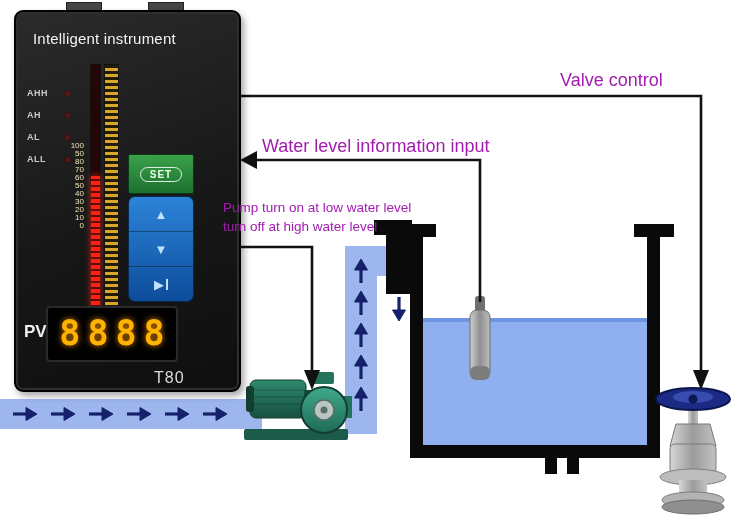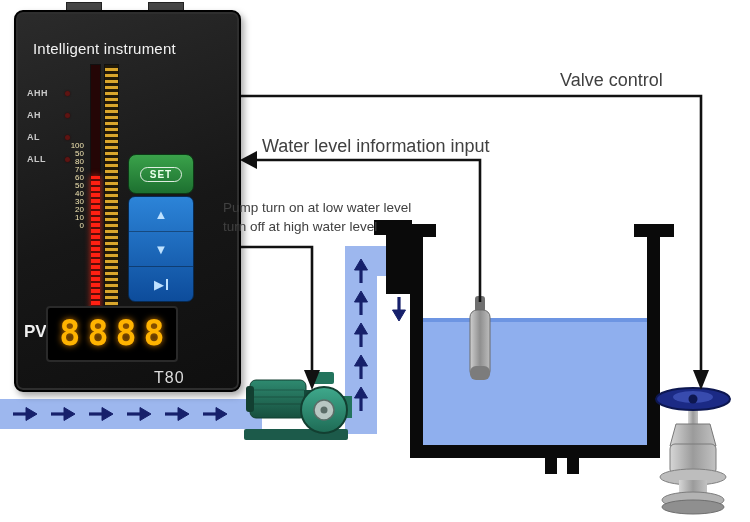--- a/index.html
+++ b/index.html
@@ -11,38 +11,38 @@
 
   
   .mount-tab{position:absolute;top:2px;width:34px;height:10px;background:#454545;border:1px solid #222;z-index:2;}
   .mount-tab.t1{left:66px;} .mount-tab.t2{left:148px;}
   .instrument{
     position:absolute;left:14px;top:10px;width:223px;height:378px;z-index:3;
     background:linear-gradient(160deg,#2b2b2b,#171717 55%,#0f0f0f);
     border:2px solid #000;border-radius:9px;
     box-shadow:inset 0 0 0 2px #2e2e2e, 3px 4px 7px rgba(0,0,0,.35);
   }
-  .inst-title{position:absolute;left:17px;top:28px;color:#f2f2f2;font-size:15px;letter-spacing:.2px;}
+  .inst-title{position:absolute;left:17px;top:18px;color:#f2f2f2;font-size:15px;letter-spacing:.2px;}
   .alarms{position:absolute;left:11px;top:70px;}
   .alarm-row{display:flex;align-items:center;gap:16px;height:22px;}
   .alarm-label{color:#c9c9c9;font-size:9px;font-weight:bold;letter-spacing:.5px;width:22px;}
   .led{width:5px;height:5px;border-radius:50%;background:#5e1412;box-shadow:0 0 2px #300;}
   .scale-numbers{
     position:absolute;left:40px;top:50px;width:28px;height:248px;
     display:flex;flex-direction:column;justify-content:center;align-items:flex-end;
     color:#efe3b0;font-size:8px;line-height:8px;
   }
   .bar-red{position:absolute;left:74px;top:52px;width:9px;height:246px;background:#240606;display:flex;align-items:flex-end;border:1px solid #111;}
   .bar-red-fill{width:100%;height:55%;background:repeating-linear-gradient(to top,#ff2012 0 4px,#5a0d08 4px 6px);box-shadow:0 0 6px rgba(255,40,20,.8);}
   .bar-amber{
     position:absolute;left:88px;top:52px;width:13px;height:246px;border:1px solid #111;
     background:repeating-linear-gradient(to top,#d9a62c 0 3px,#241b07 3px 6px);
   }
   .set-key{
-    position:absolute;left:112px;top:142px;width:64px;height:38px;border-radius:8px;
+    position:absolute;left:112px;top:142px;width:64px;height:38px;border-radius:2px;
     background:linear-gradient(180deg,#3aa24a,#1d7030);border:1px solid #0c3a16;
     display:flex;align-items:center;justify-content:center;
   }
   .set-pill{color:#eaffea;font-size:10px;font-weight:bold;border:1px solid rgba(255,255,255,.85);border-radius:10px;padding:1px 9px;letter-spacing:1px;}
   .keypad{
     position:absolute;left:112px;top:184px;width:64px;height:104px;border-radius:7px;
     background:linear-gradient(180deg,#2c84d8,#0d4c9b);border:1px solid #072a52;
     display:flex;flex-direction:column;overflow:hidden;
   }
   .key{flex:1;display:flex;align-items:center;justify-content:center;gap:2px;color:#bfe2ff;font-size:13px;border-bottom:1px solid rgba(0,0,0,.35);}
@@ -52,21 +52,21 @@
   .display{
     position:absolute;left:30px;top:294px;width:128px;height:52px;background:#000;
     border:2px solid #2a2a2a;border-radius:4px;color:#ffb300;
     font-family:"DejaVu Sans Mono",monospace;font-size:35px;font-weight:bold;
     text-align:center;line-height:50px;letter-spacing:7px;text-indent:7px;
     text-shadow:0 0 6px rgba(255,150,0,.85);
   }
   .model{position:absolute;left:138px;top:357px;color:#dcdcdc;font-size:16px;letter-spacing:1px;}
 
   
-  .lbl{position:absolute;color:#404040;z-index:4;}
+  .lbl{position:absolute;color:#a21caf;z-index:4;}
   .valve-lbl{left:560px;top:70px;font-size:18px;}
   .water-lbl{left:262px;top:136px;font-size:18px;}
   .pump-lbl{left:223px;top:198px;font-size:13.5px;line-height:19px;}
 </style>
 </head>
 <body>
 
 <div class="canvas">
 
   <svg class="scene" width="750" height="522" viewBox="0 0 750 522">

